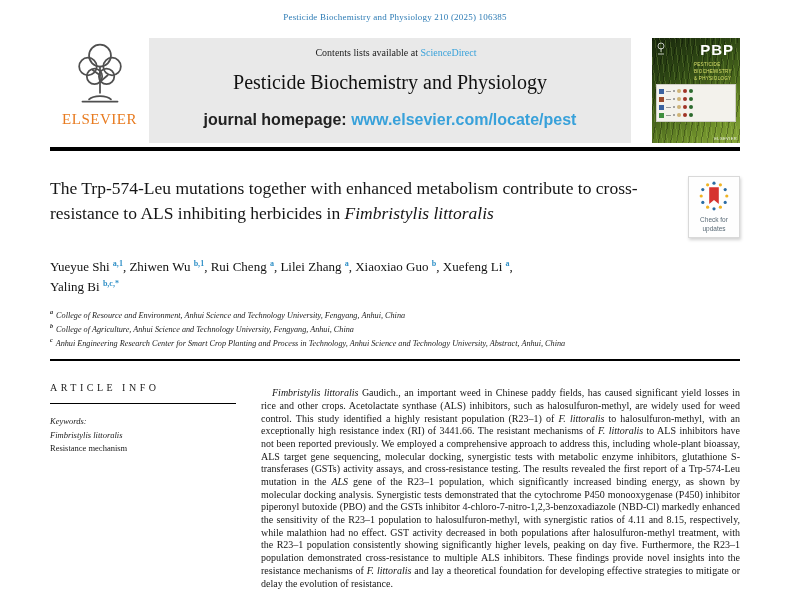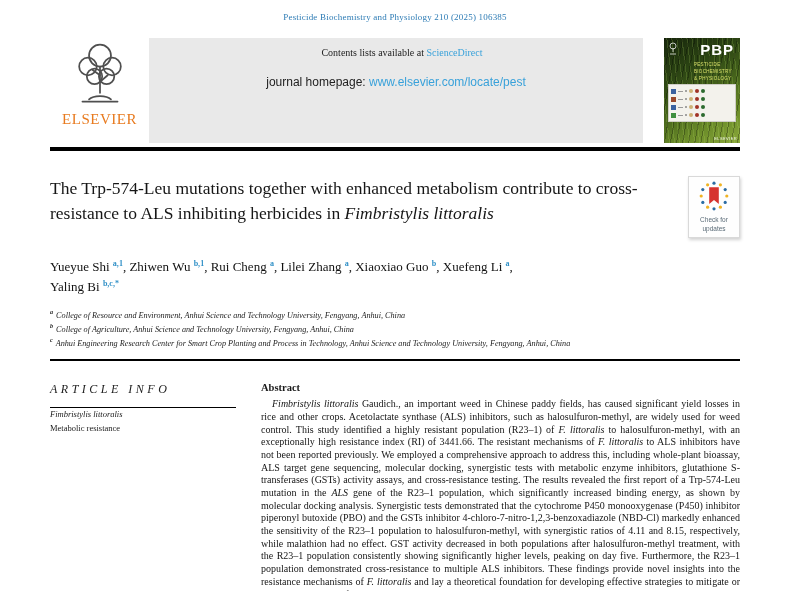--- a/index.html
+++ b/index.html
@@ -10,24 +10,24 @@
   .journal-ref{padding-top:12px;text-align:center;font-size:9px;color:#2e7cb5;letter-spacing:.2px;}
 
   
   .masthead{margin-top:16px;display:flex;align-items:stretch;height:105px;}
   .elsevier-block{width:99px;background:#fff;display:flex;flex-direction:column;align-items:center;justify-content:flex-start;}
   .elsevier-word{font-size:15px;color:#e87a1e;letter-spacing:.5px;margin-top:1px;font-family:"Liberation Serif",serif;}
   .banner{flex:1;background:#e9e9e9;text-align:center;padding-top:9px;}
   .contents-line{font-size:10px;color:#222;padding-left:12px;}
   .link-blue{color:#38a1da;text-decoration:none;cursor:pointer;}
   .journal-title{font-size:20px;color:#111;margin-top:13px;}
-  .homepage-line{font-family:"Liberation Sans",sans-serif;font-size:12px;color:#222;margin-top:17px;}
-
-  
-  .cover{width:76px;margin-left:21px;position:relative;overflow:hidden;background:linear-gradient(150deg,#17260c 0%,#2c4513 30%,#48661c 55%,#6d8e2a 78%,#8aa83a 100%);}
+  .homepage-line{font-family:"Liberation Sans",sans-serif;font-size:16px;color:#222;margin-top:17px;font-weight:bold;}
+
+  
+  .cover{width:88px;margin-left:21px;position:relative;overflow:hidden;background:linear-gradient(150deg,#17260c 0%,#2c4513 30%,#48661c 55%,#6d8e2a 78%,#8aa83a 100%);}
   .cover::after{content:"";position:absolute;inset:0;background:
     repeating-linear-gradient(100deg,rgba(0,0,0,.28) 0 1px,transparent 1px 6px),
     repeating-linear-gradient(83deg,rgba(190,225,110,.18) 0 1px,transparent 1px 5px);z-index:0;}
   .cover>*{position:absolute;z-index:1;}
   .cover-tree{top:3px;left:4px;}
   .cover-abbrev{top:3px;right:6px;font-family:"Liberation Sans",sans-serif;font-weight:bold;font-size:15px;color:#fff;letter-spacing:1px;}
   .cover-name{top:24px;right:6px;width:40px;font-family:"Liberation Sans",sans-serif;font-size:4.5px;line-height:1.5;color:#d9e06a;text-align:left;letter-spacing:.3px;}
   .cover-figure{top:46px;left:4px;right:4px;height:38px;background:#f3f2ec;border:1px solid #cfcec6;display:flex;flex-direction:column;justify-content:space-evenly;padding:1px 2px;box-sizing:border-box;}
   .fig-row{display:flex;align-items:center;gap:2px;height:6px;}
   .chip{width:5px;height:5px;flex:0 0 auto;}
@@ -53,21 +53,21 @@
   
   .authors{margin-top:19px;font-size:13px;line-height:1.6;color:#111;}
   .sup{vertical-align:super;font-size:62%;color:#3090c7;font-weight:bold;}
   .affiliations{margin-top:10px;line-height:1.5;}
   .affil-line{font-size:8.2px;font-style:italic;color:#222;}
   .affil-sup{vertical-align:super;font-size:75%;font-weight:bold;margin-right:1px;}
 
   
   .columns{display:flex;margin-top:21px;}
   .left-col{width:190px;flex:0 0 auto;}
-  .info-heading{font-size:12px;letter-spacing:3.5px;color:#222;font-style:italic;}
+  .info-heading{font-size:10px;letter-spacing:3.5px;color:#222;}
   .kw-label{margin-top:11px;font-size:8.5px;font-style:italic;line-height:1.6;}
   .kw{font-size:8.5px;line-height:1.6;}
   .kw.italic{font-style:italic;}
   .right-col{flex:1;margin-left:21px;}
   .abstract-heading{font-size:10.5px;font-weight:bold;}
   .abstract-body{margin:5px 0 0;font-size:10px;line-height:1.27;text-align:justify;text-indent:11px;color:#151515;}
 </style>
 </head>
 <body>
 
@@ -92,20 +92,21 @@
           </g>
         </svg>
       </span>
       <div class="elsevier-word">ELSEVIER</div>
     </div>
 
     <div class="banner">
       <div class="contents-line">
         <span>Contents lists available at </span><a class="link-blue">ScienceDirect</a>
       </div>
+      <div class="journal-title">Pesticide Biochemistry and Physiology</div>
       <div class="homepage-line">
         <span>journal homepage: </span><a class="link-blue">www.elsevier.com/locate/pest</a>
       </div>
     </div>
 
     <div class="cover">
       <span class="cover-tree">
         <svg width="10" height="13" viewBox="0 0 10 13">
           <g fill="none" stroke="rgba(255,255,255,.9)" stroke-width=".8">
             <circle cx="5" cy="4" r="3"></circle>
@@ -187,32 +188,32 @@
     <div class="affil-line">
       <span class="affil-sup">a</span>
       <span>College of Resource and Environment, Anhui Science and Technology University, Fengyang, Anhui, China</span>
     </div>
     <div class="affil-line">
       <span class="affil-sup">b</span>
       <span>College of Agriculture, Anhui Science and Technology University, Fengyang, Anhui, China</span>
     </div>
     <div class="affil-line">
       <span class="affil-sup">c</span>
-      <span>Anhui Engineering Research Center for Smart Crop Planting and Process in Technology, Anhui Science and Technology University, Fengyang, Anhui, China</span>
+      <span>Anhui Engineering Research Center for Smart Crop Planting and Process in Technology, Anhui Science and Technology University, Abstract, Anhui, China</span>
     </div>
   </div>
 
   <div class="rule-mid"></div>
 
   <div class="columns">
     <div class="left-col">
       <div class="info-heading">ARTICLE INFO</div>
       <div class="rule-thin"></div>
+      <div class="kw-label">Keywords:</div>
       <div class="kw italic">Fimbristylis littoralis</div>
-      <div class="kw">Metabolic resistance</div>
+      <div class="kw">Resistance mechanism</div>
     </div>
     <div class="right-col">
-      <div class="abstract-heading">Abstract</div>
       <p class="abstract-body"><i>Fimbristylis littoralis</i><span> Gaudich., an important weed in Chinese paddy fields, has caused significant yield losses in rice and other crops. Acetolactate synthase (ALS) inhibitors, such as halosulfuron-methyl, are widely used for weed control. This study identified a highly resistant population (R23–1) of </span><i>F. littoralis</i><span> to halosulfuron-methyl, with an exceptionally high resistance index (RI) of 3441.66. The resistant mechanisms of </span><i>F. littoralis</i><span> to ALS inhibitors have not been reported previously. We employed a comprehensive approach to address this, including whole-plant bioassay, ALS target gene sequencing, molecular docking, synergistic tests with metabolic enzyme inhibitors, glutathione S-transferases (GSTs) activity assays, and cross-resistance testing. The results revealed the first report of a Trp-574-Leu mutation in the </span><i>ALS</i><span> gene of the R23–1 population, which significantly increased binding energy, as shown by molecular docking analysis. Synergistic tests demonstrated that the cytochrome P450 monooxygenase (P450) inhibitor piperonyl butoxide (PBO) and the GSTs inhibitor 4-chloro-7-nitro-1,2,3-benzoxadiazole (NBD-Cl) markedly enhanced the sensitivity of the R23–1 population to halosulfuron-methyl, with synergistic ratios of 4.11 and 8.15, respectively, while malathion had no effect. GST activity decreased in both populations after halosulfuron-methyl treatment, with the R23–1 population consistently showing significantly higher levels, peaking on day five. Furthermore, the R23–1 population demonstrated cross-resistance to multiple ALS inhibitors. These findings provide novel insights into the resistance mechanisms of </span><i>F. littoralis</i><span> and lay a theoretical foundation for developing effective strategies to mitigate or delay the evolution of resistance.</span></p>
     </div>
   </div>
 
 </div>
 
 </body></html>

